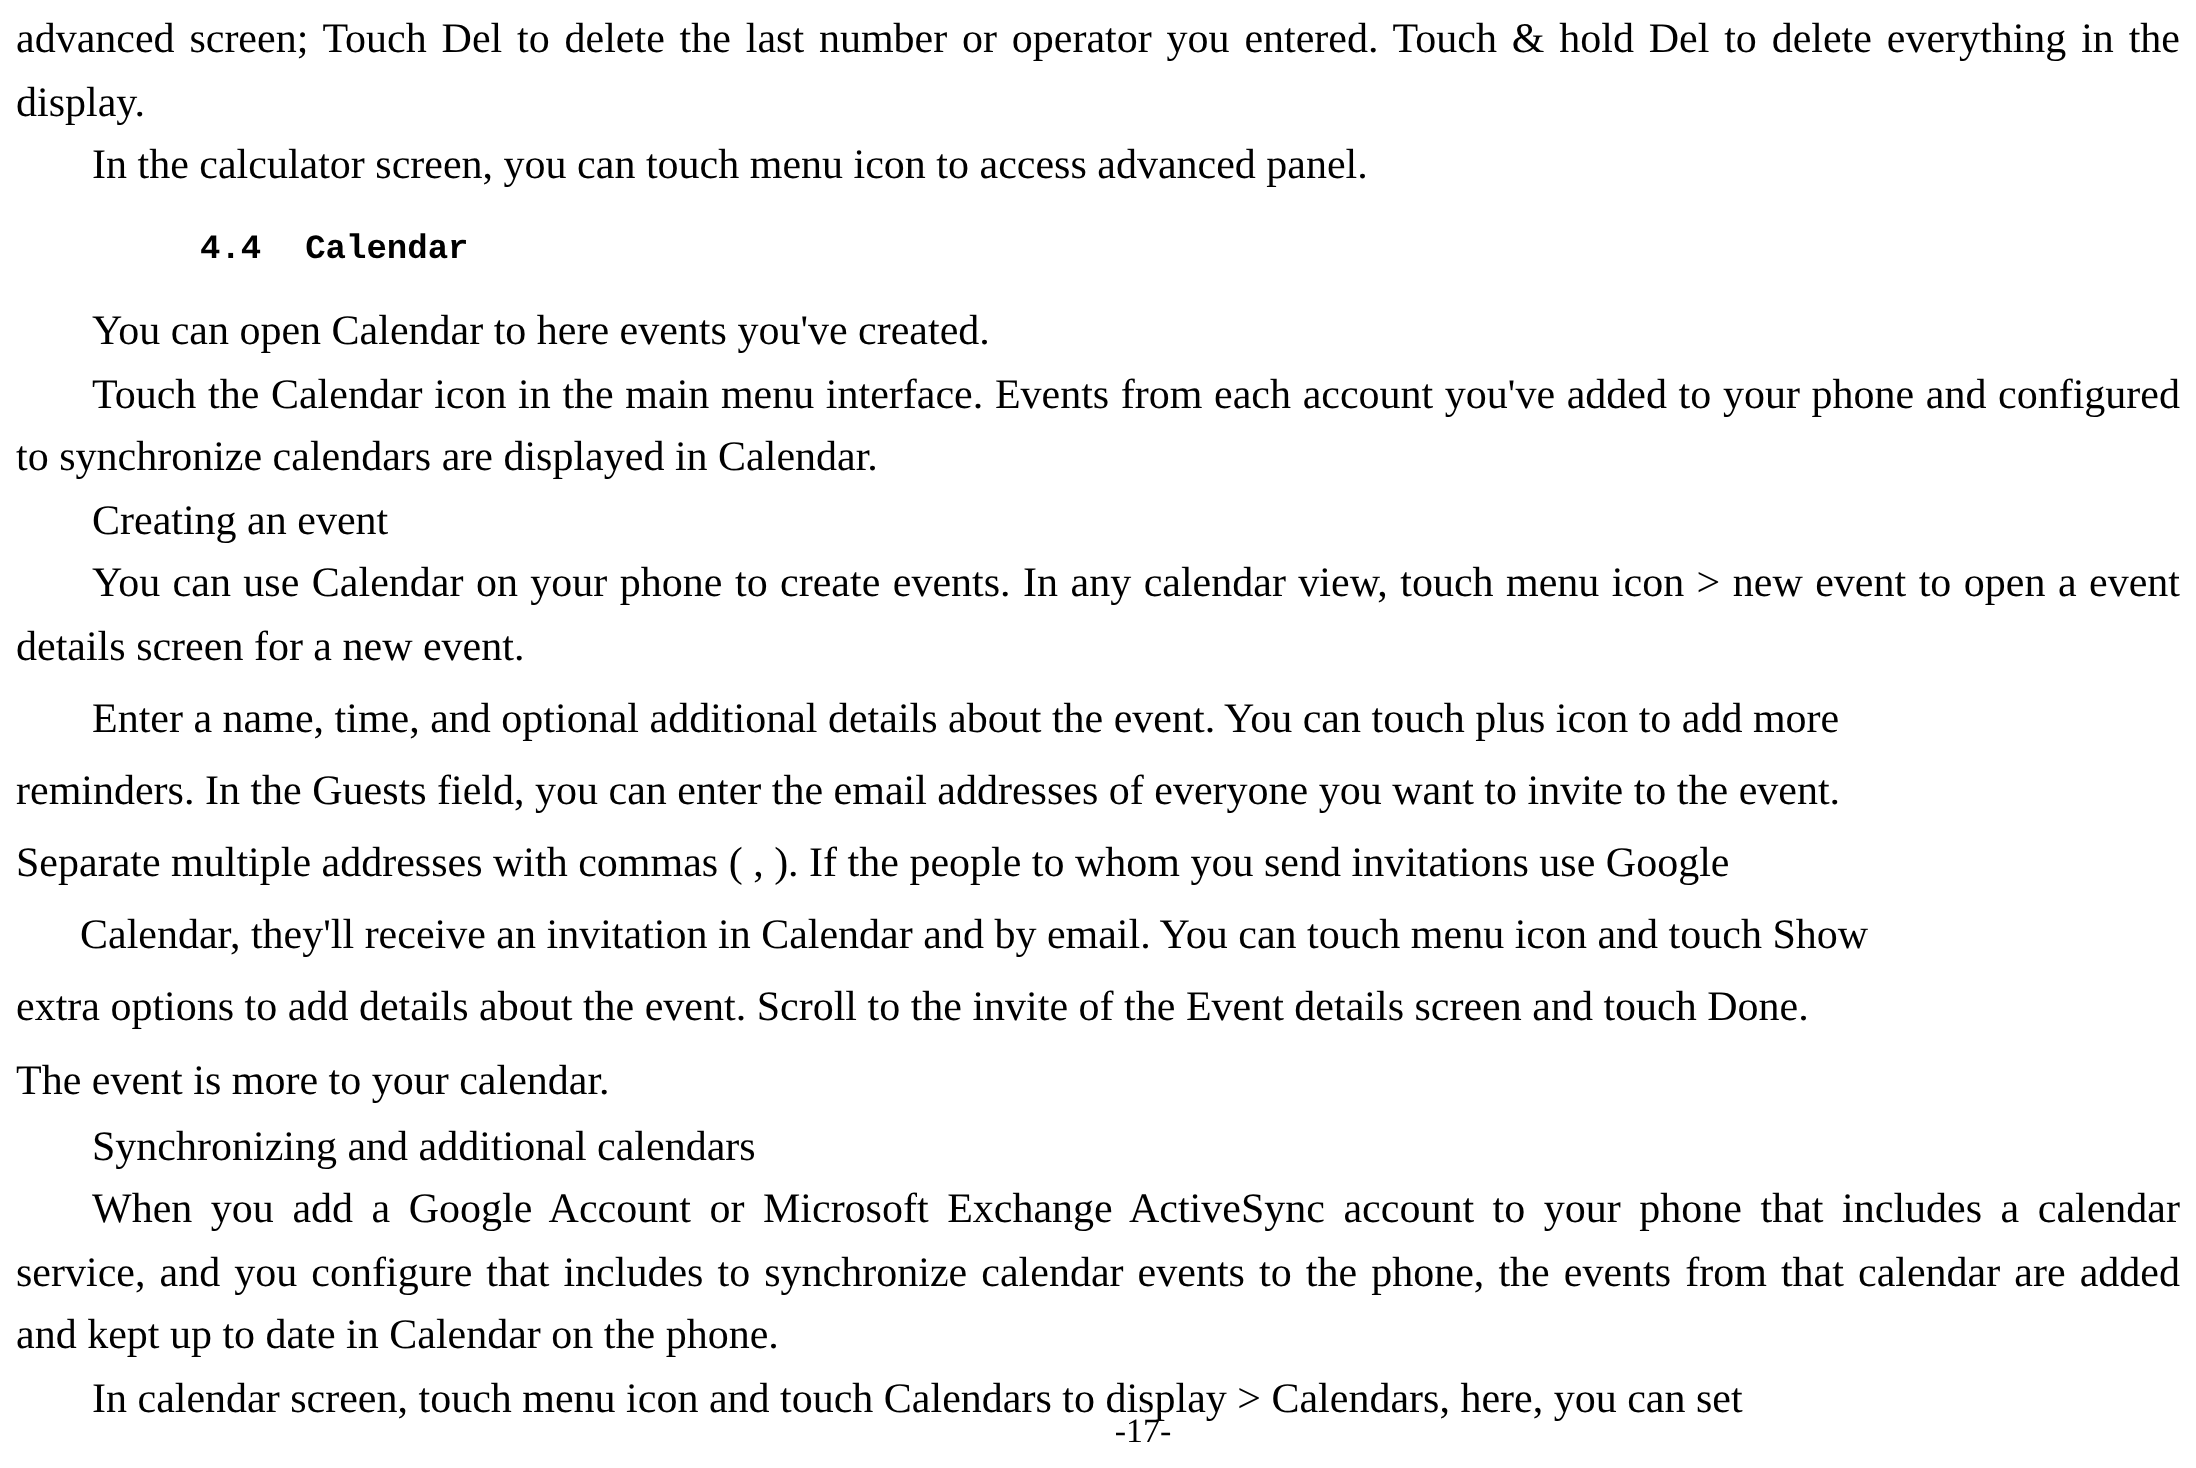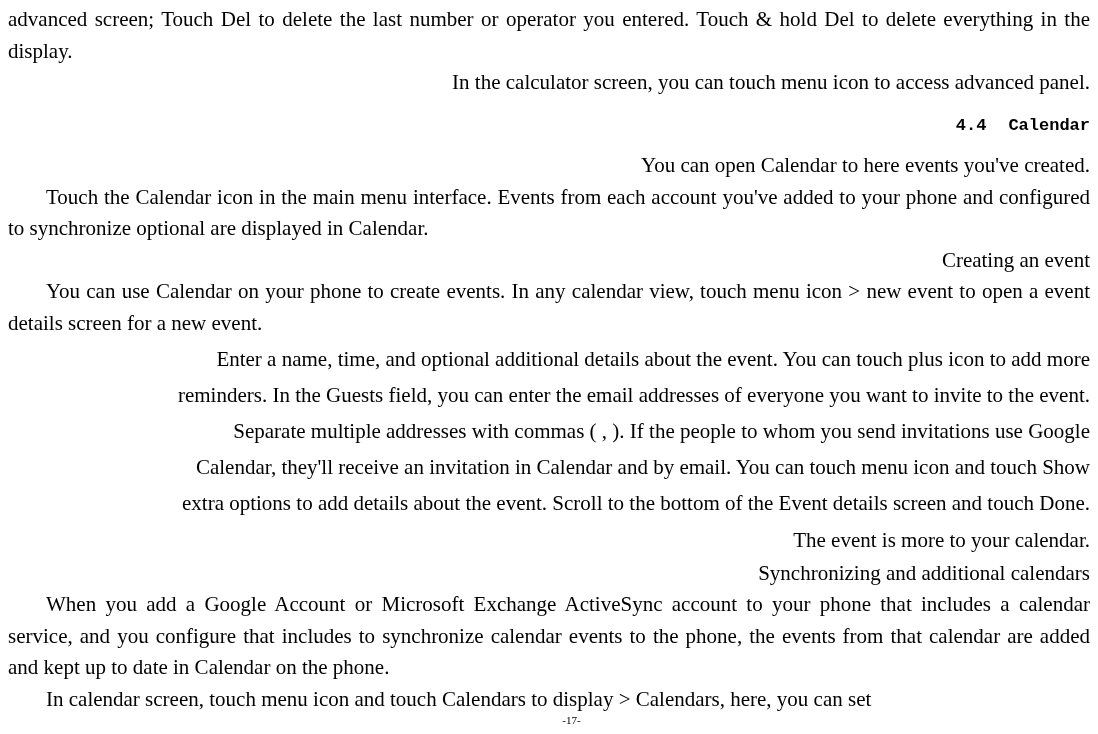--- a/index.html
+++ b/index.html
@@ -1,19 +1,18 @@
 <!DOCTYPE html>
 <html><head>
   <meta charset="utf-8">
   <style>
     * {
       margin: 0;
       padding: 0;
       box-sizing: border-box;
-      text-align: right;
     }
     body {
       width: 1098px;
       height: 734px;
       font-family: 'Times New Roman', Times, serif;
       font-size: 21px;
       color: #000;
       background: #fff;
       padding: 4px 8px 8px 8px;
       line-height: 1.5;
@@ -40,47 +39,47 @@
     }
     .bold-sub {
       font-weight: normal;
     }
     .page-num {
       position: absolute;
       bottom: 6px;
       left: 0;
       right: 0;
       text-align: center;
-      font-size: 11px;
+      font-size: 17px;
       margin-left: 45px;
     }
     p {
       margin: 0;
     }
   </style>
 </head>
 <body>
 
 <p class="para-justify">advanced screen; Touch Del to delete the last number or operator you entered. Touch &amp; hold Del to delete everything in the display.</p>
 <p class="indent">In the calculator screen, you can touch menu icon to access advanced panel.</p>
 
 <div class="heading-num">
   <span class="num">4.4</span><span>Calendar</span>
 </div>
 
 <p class="indent">You can open Calendar to here events you've created.</p>
-<p class="para-justify indent">Touch the Calendar icon in the main menu interface. Events from each account you've added to your phone and configured to synchronize optional are displayed in Calendar.</p>
+<p class="para-justify indent">Touch the Calendar icon in the main menu interface. Events from each account you've added to your phone and configured to synchronize calendars are displayed in Calendar.</p>
 
 <p class="indent bold-sub">Creating an event</p>
 <p class="para-justify indent">You can use Calendar on your phone to create events. In any calendar view, touch menu icon &gt; new event to open a event details screen for a new event.</p>
 
 <p class="indent" style="margin-top:2px;line-height:1.72;">Enter a name, time, and optional additional details about the event. You can touch plus icon to add more</p>
 <p style="line-height:1.72;">reminders. In the Guests field, you can enter the email addresses of everyone you want to invite to the event.</p>
 <p style="line-height:1.72;">Separate multiple addresses with commas ( , ). If the people to whom you send invitations use Google</p>
 <p style="line-height:1.72;margin-left:32px;">Calendar, they'll receive an invitation in Calendar and by email. You can touch menu icon and touch Show</p>
-<p style="line-height:1.72;">extra options to add details about the event. Scroll to the bottom of the Event details screen and touch Done.</p>
+<p style="line-height:1.72;">extra options to add details about the event. Scroll to the invite of the Event details screen and touch Done.</p>
 <p style="line-height:1.72;">The event is more to your calendar.</p>
 
 <p class="indent bold-sub">Synchronizing and additional calendars</p>
 <p class="para-justify indent">When you add a Google Account or Microsoft Exchange ActiveSync account to your phone that includes a calendar service, and you configure that includes to synchronize calendar events to the phone, the events from that calendar are added and kept up to date in Calendar on the phone.</p>
 <p class="para-justify indent">In calendar screen, touch menu icon and touch Calendars to display &gt; Calendars, here, you can set</p>
 
 <div class="page-num">-17-</div>
 
 </body></html>

